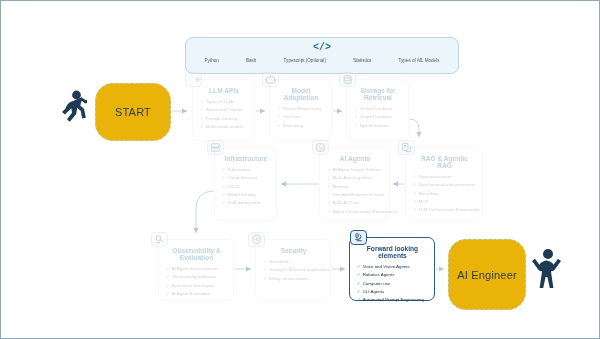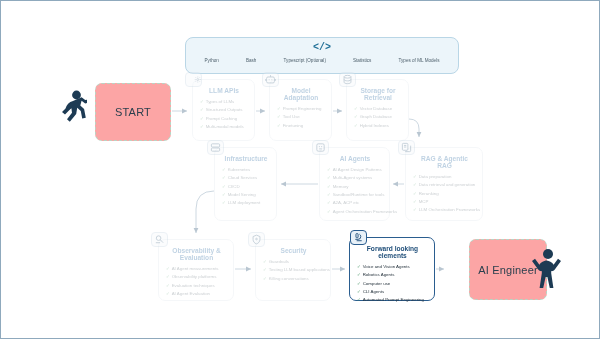--- a/index.html
+++ b/index.html
@@ -15,29 +15,29 @@
     background: #ffffff;
     border: 1px solid #8fa9bd;
   }
   
   #wires { position: absolute; inset: 0; width: 600px; height: 339px; z-index: 1; }
 
   
   .terminal {
     position: absolute; z-index: 3;
     display: flex; align-items: center; justify-content: center;
-    background: #fca5a5;
+    background: #eab308;
     border: 1px dashed #b9d3c3;
-    border-radius: 7px;
+    border-radius: 18px;
     color: #2a3f4d;
     font-size: 11px;
     letter-spacing: .2px;
   }
   #start-box { left: 94px; top: 82px; width: 76px; height: 58px; }
-  #end-box   { left: 468px; top: 238px; width: 78px; height: 61px; }
+  #end-box   { left: 447px; top: 238px; width: 78px; height: 71px; }
 
   .person { position: absolute; z-index: 3; }
   #runner-icon { left: 56px; top: 88px; }
   #winner-icon { left: 530px; top: 243px; }
 
   
   #banner {
     position: absolute; left: 184px; top: 36px;
     width: 274px; height: 37px; z-index: 3;
     background: #ecf5fa;

